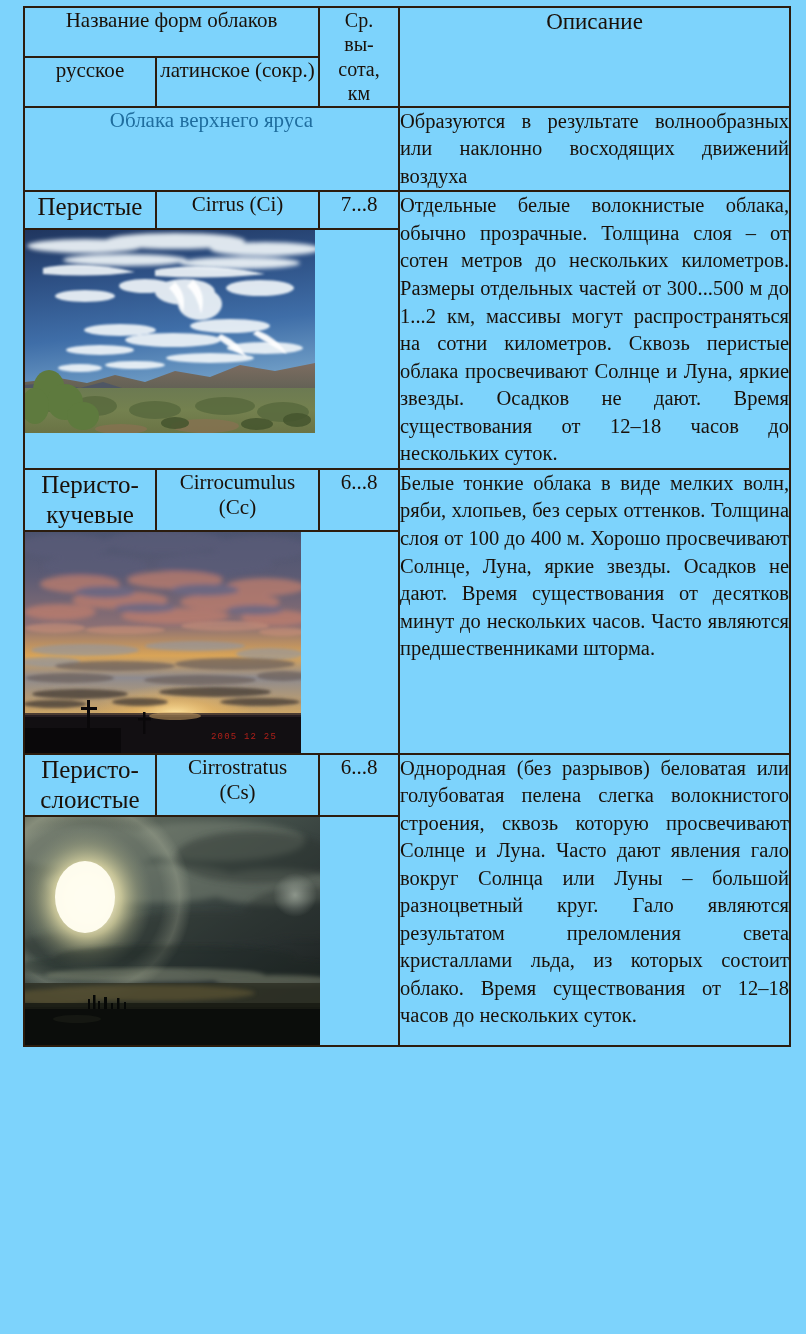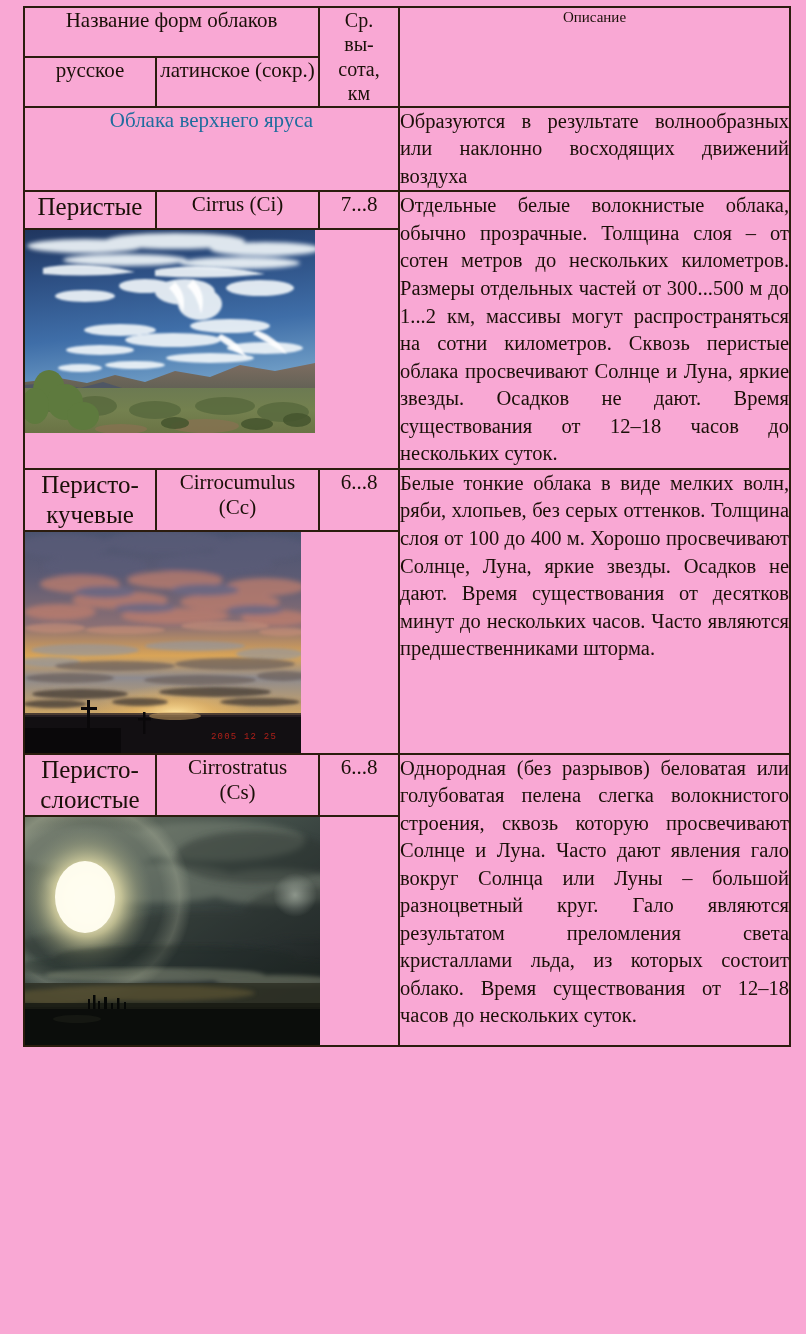--- a/index.html
+++ b/index.html
@@ -11,21 +11,21 @@
     width: 806px;
     height: 1334px;
     font-family: "Liberation Serif", "DejaVu Serif", serif;
     color: #1a1008;
     overflow: hidden;
   }
   #page {
     position: relative;
     width: 806px;
     height: 1334px;
-    background: #f9a8d4;
+    background: #7dd3fc;
   }
   table.cloud-table {
     position: absolute;
     left: 23px;
     top: 6px;
     width: 766px;
     border-collapse: collapse;
     table-layout: fixed;
   }
   table.cloud-table td,
@@ -53,21 +53,21 @@
     padding: 5px 3px 6px 3px;
   }
   .hdr-tall {
     text-align: center;
     font-size: 20px;
     line-height: 1.22;
     padding: 4px 2px 4px 2px;
   }
   .hdr-desc {
     text-align: center;
-    font-size: 15px;
+    font-size: 23px;
     line-height: 1.2;
     padding: 6px 4px 4px 4px;
   }
 
   .tier-title {
     text-align: center;
     font-size: 21px;
     font-weight: bold;
     color: #1f6d9e;
     padding: 30px 6px 30px 6px;

